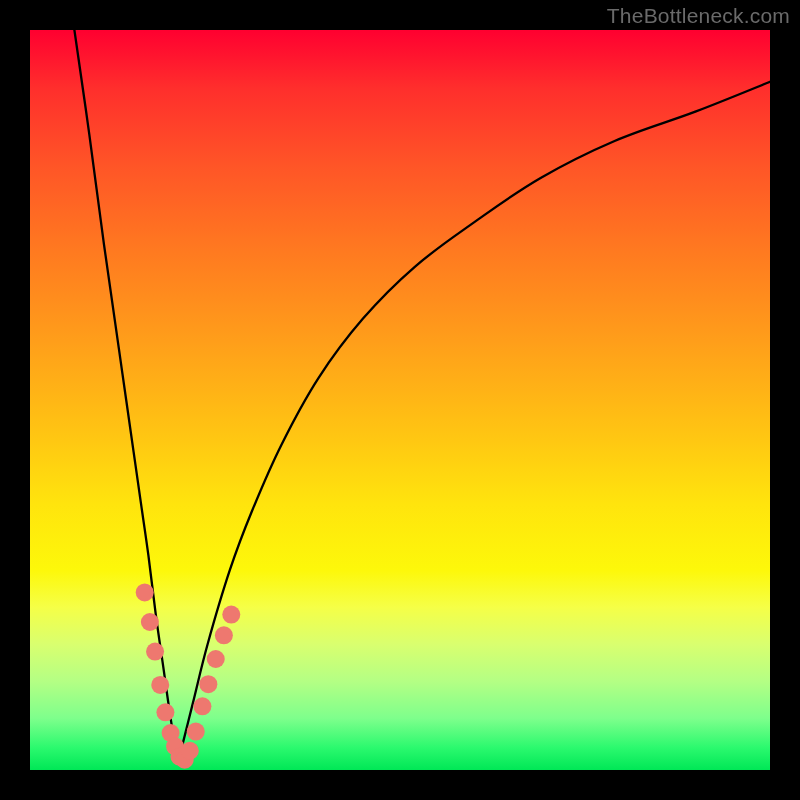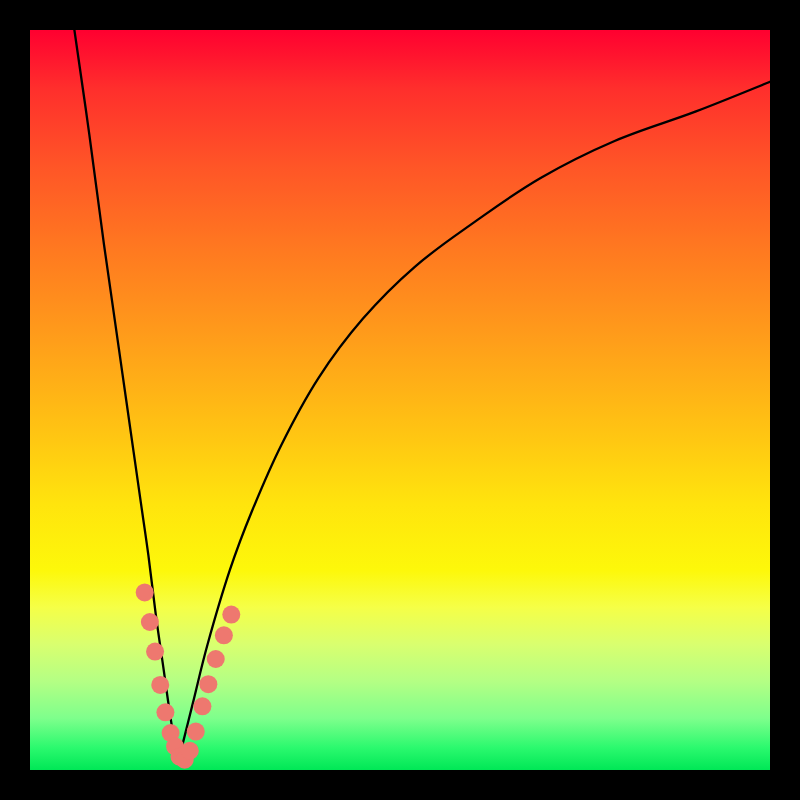--- a/index.html
+++ b/index.html
@@ -86,13 +86,14 @@
           <circle cx="159.84000000000003" cy="720.76" r="9" fill="#ee786f" stroke="#ee786f" stroke-width="0"></circle>
           <circle cx="165.76" cy="701.52" r="9" fill="#ee786f" stroke="#ee786f" stroke-width="0"></circle>
           <circle cx="172.42000000000002" cy="676.36" r="9" fill="#ee786f" stroke="#ee786f" stroke-width="0"></circle>
           <circle cx="178.34" cy="654.16" r="9" fill="#ee786f" stroke="#ee786f" stroke-width="0"></circle>
           <circle cx="185.74" cy="629" r="9" fill="#ee786f" stroke="#ee786f" stroke-width="0"></circle>
           <circle cx="193.88" cy="605.3199999999999" r="9" fill="#ee786f" stroke="#ee786f" stroke-width="0"></circle>
           <circle cx="201.28" cy="584.6" r="9" fill="#ee786f" stroke="#ee786f" stroke-width="0"></circle>
         </g>
     </svg>
   </div>
+  <div class="watermark">TheBottleneck.com</div>
 </div>
 
 </body></html>

